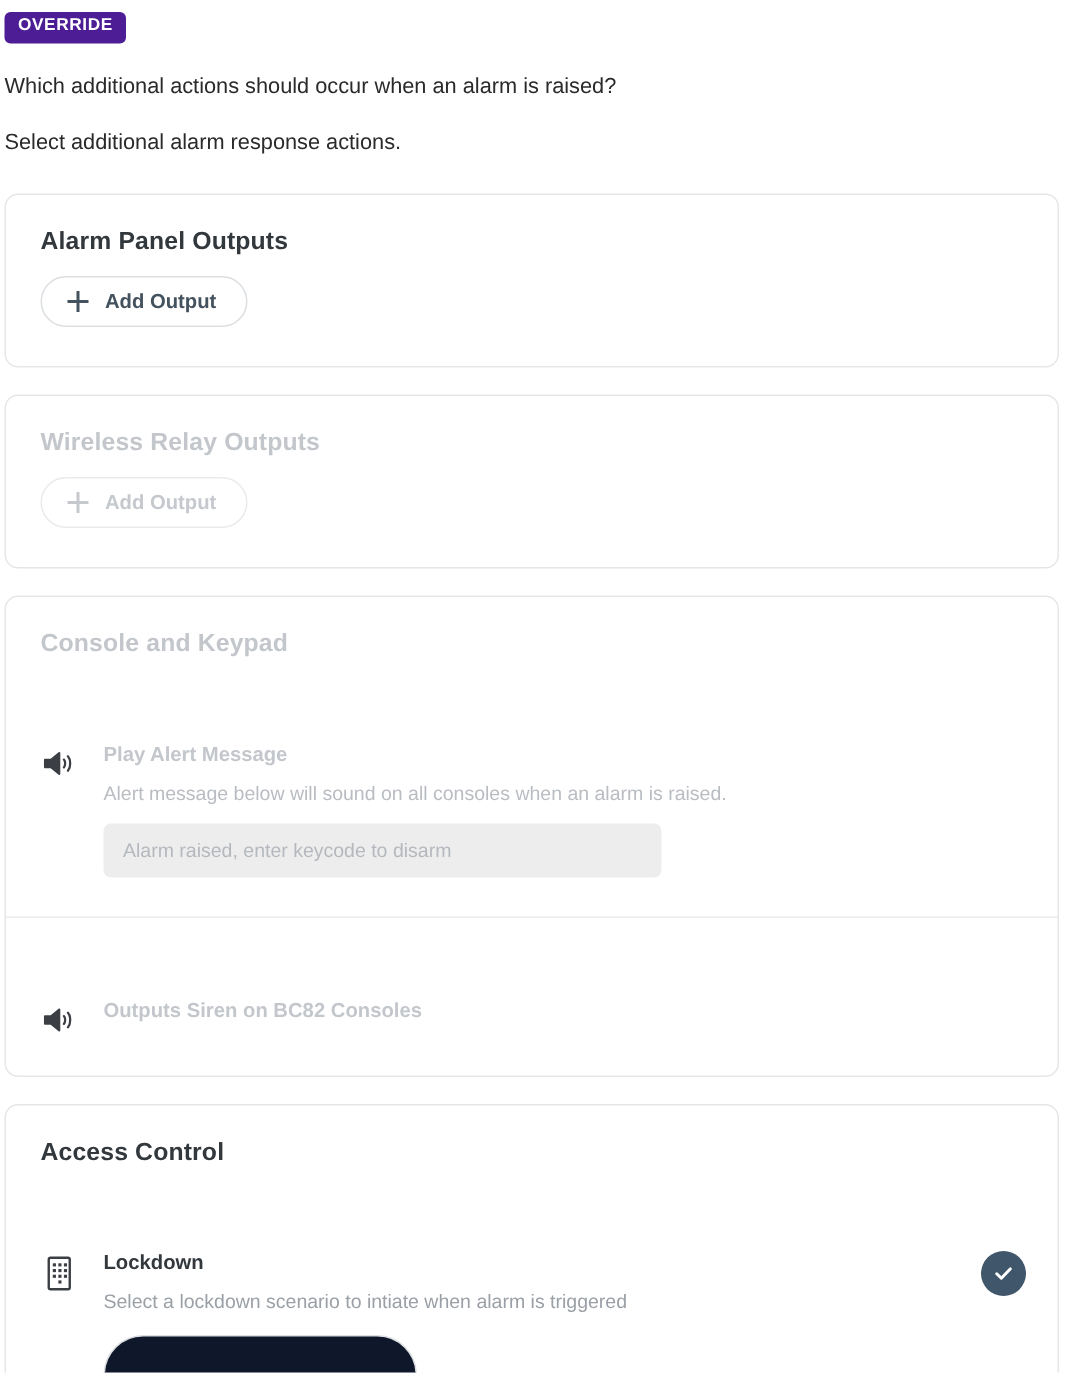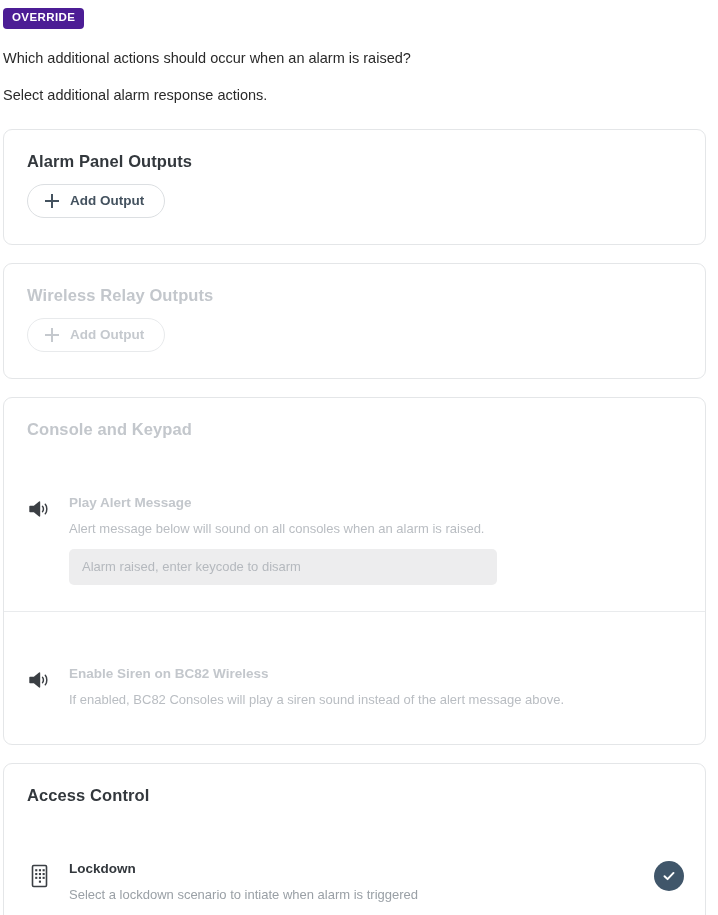--- a/index.html
+++ b/index.html
@@ -123,21 +123,21 @@
   .card.disabled .row-label { color: #c3c7cc; }
   .row-desc {
     font-size: 13px;
     color: #b9bdc2;
     line-height: 1.45;
     margin-top: 8px;
   }
   .row-desc.tight { margin-top: 3px; }
   .fake-input {
     margin-top: 10px;
-    width: 428px;
+    width: 372px;
     height: 36px;
     background: #ededee;
     border-radius: 5px;
     display: flex;
     align-items: center;
     padding: 0 13px;
     box-sizing: border-box;
     font-size: 13px;
     color: #b5b9be;
   }
@@ -234,22 +234,21 @@
 
     <div class="row" style="padding-top:22px">
       <div class="row-inner">
         <span class="row-ico">
           <svg viewBox="0 0 26 24" width="26" height="24" fill="none" stroke="#3b3f44" stroke-width="1.5" stroke-linecap="round" stroke-linejoin="round">
             <path d="M3 9.5 H7 L12.5 5 V19 L7 14.5 H3 Z" fill="#3b3f44" stroke="#3b3f44" stroke-width="1.4"></path>
             <path d="M15.6 9.4 C16.7 10.6 16.7 13.4 15.6 14.6"></path>
             <path d="M18.3 7.2 C20.3 9.4 20.3 14.6 18.3 16.8"></path>
           </svg>
         </span>
-        <div class="row-label">Enable Siren on BC82 Wireless</div>
-        <div class="row-desc">If enabled, BC82 Consoles will play a siren sound instead of the alert message above.</div>
+        <div class="row-label">Outputs Siren on BC82 Consoles</div>
       </div>
     </div>
 
     <div style="height:34px"></div>
   </div>
 
   <div class="card">
     <div class="card-title">Access Control</div>
 
     <div style="height:24px"></div>

